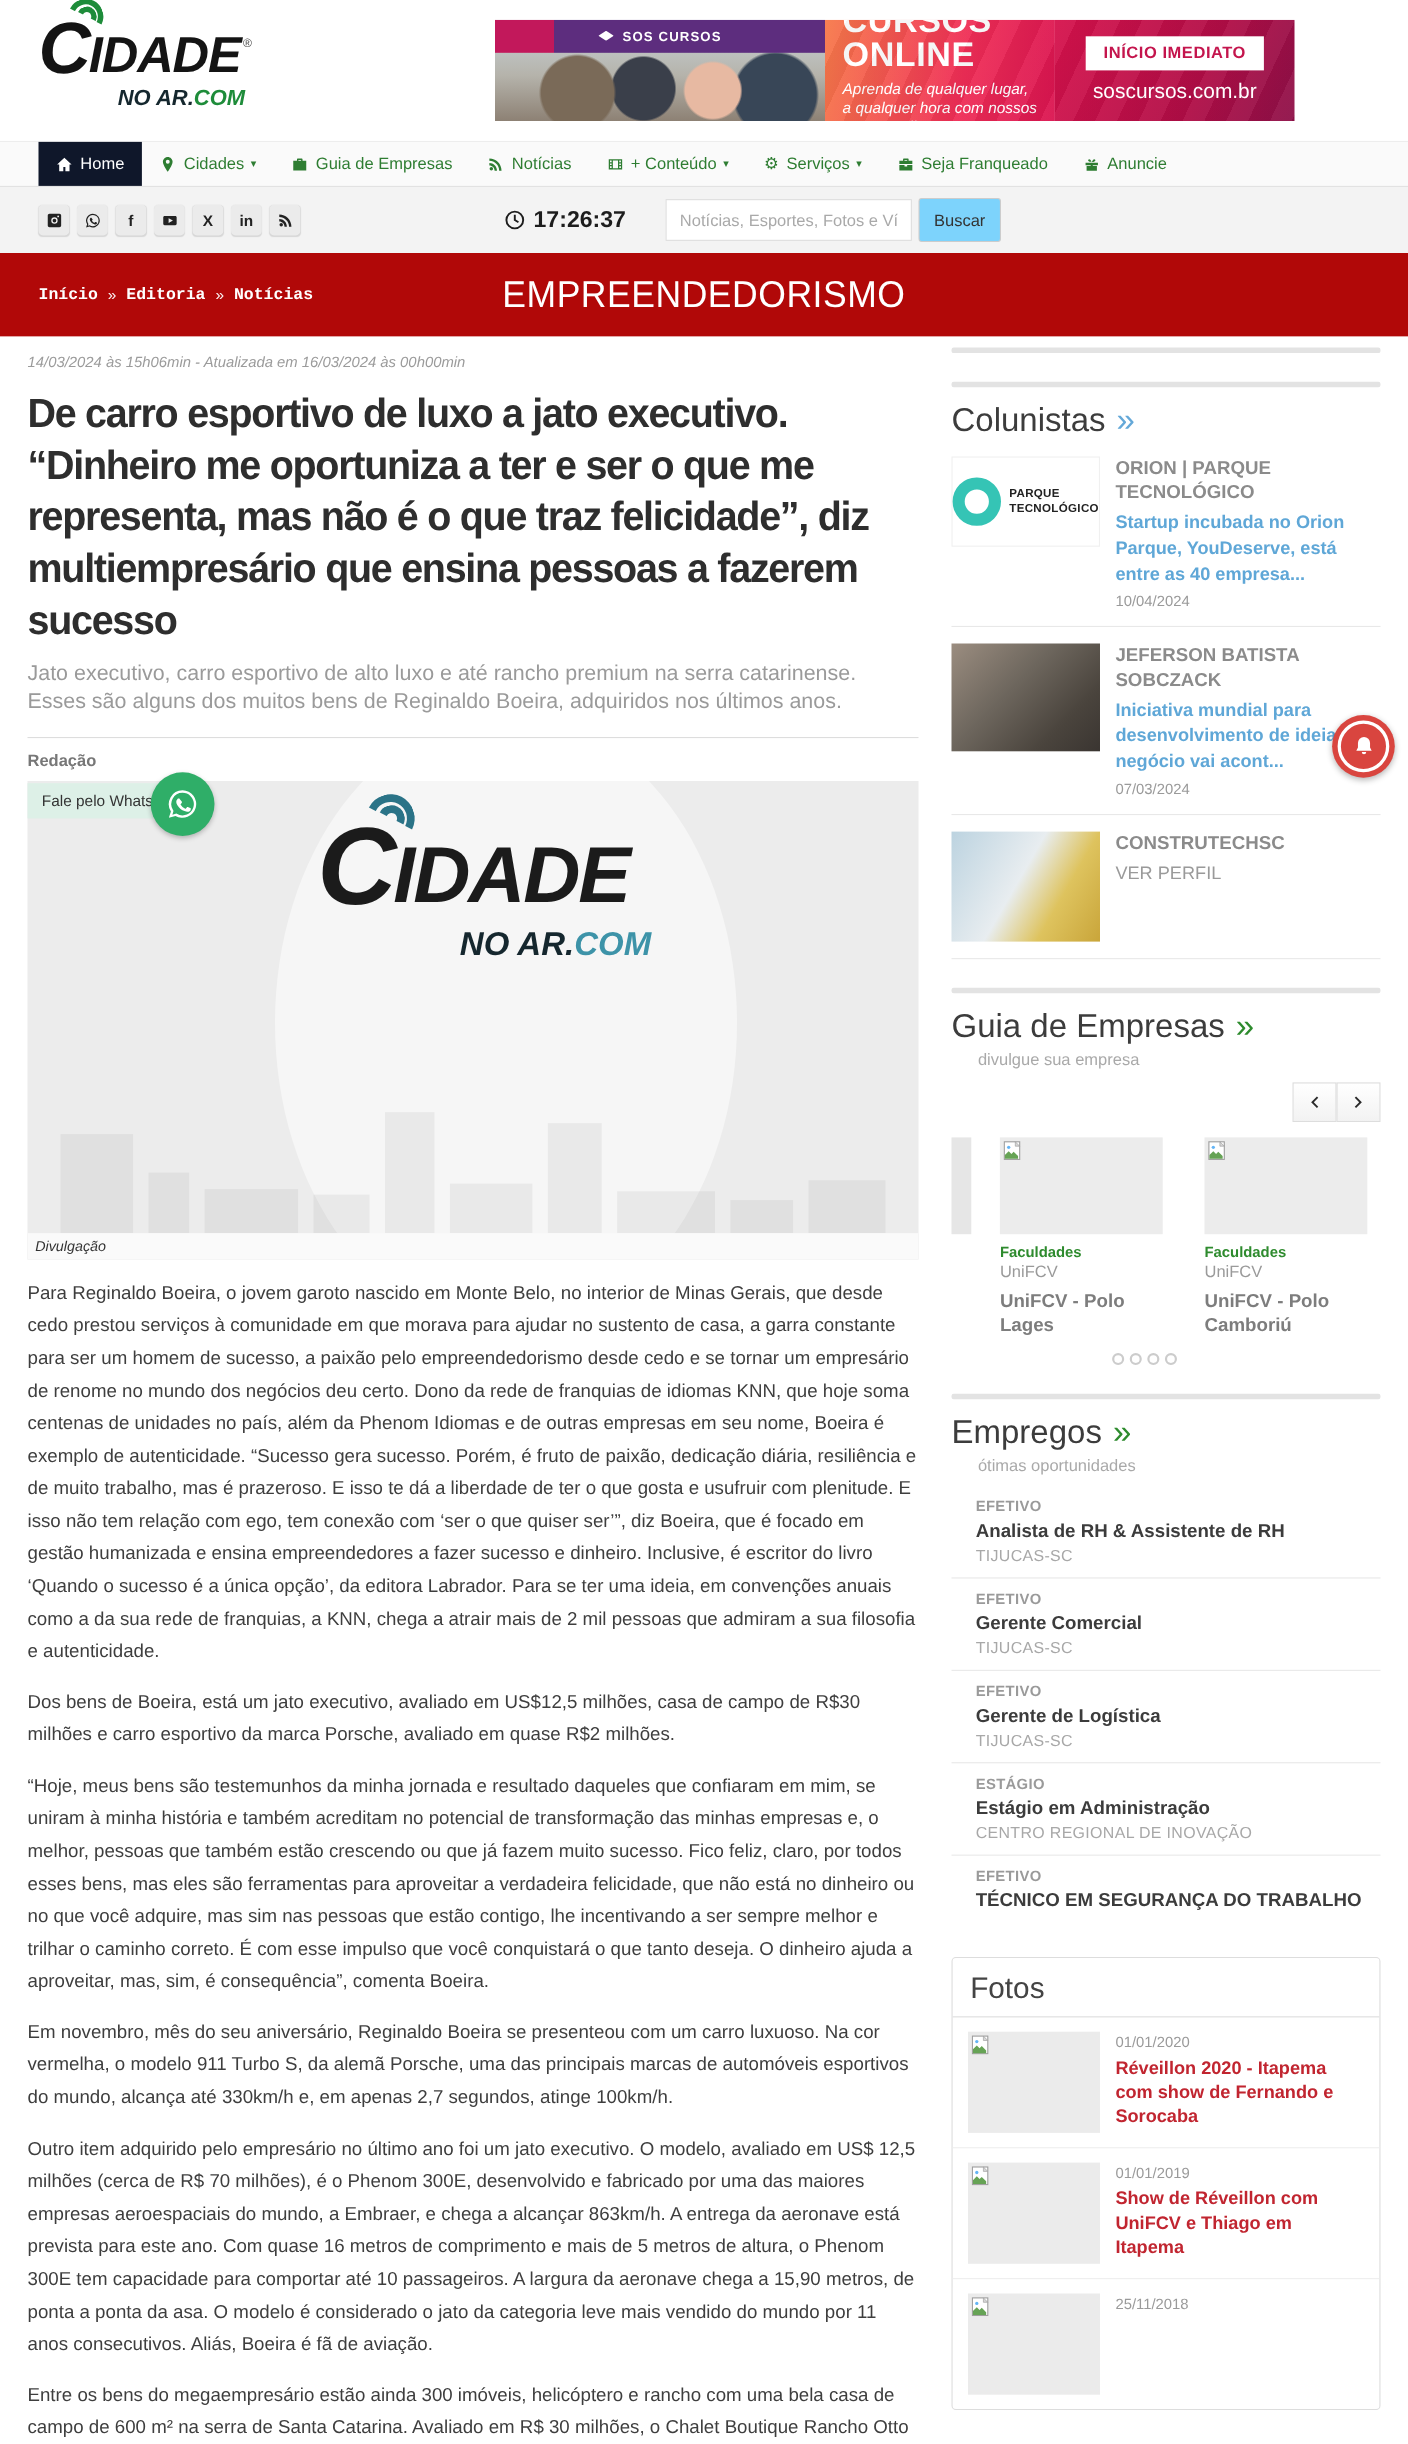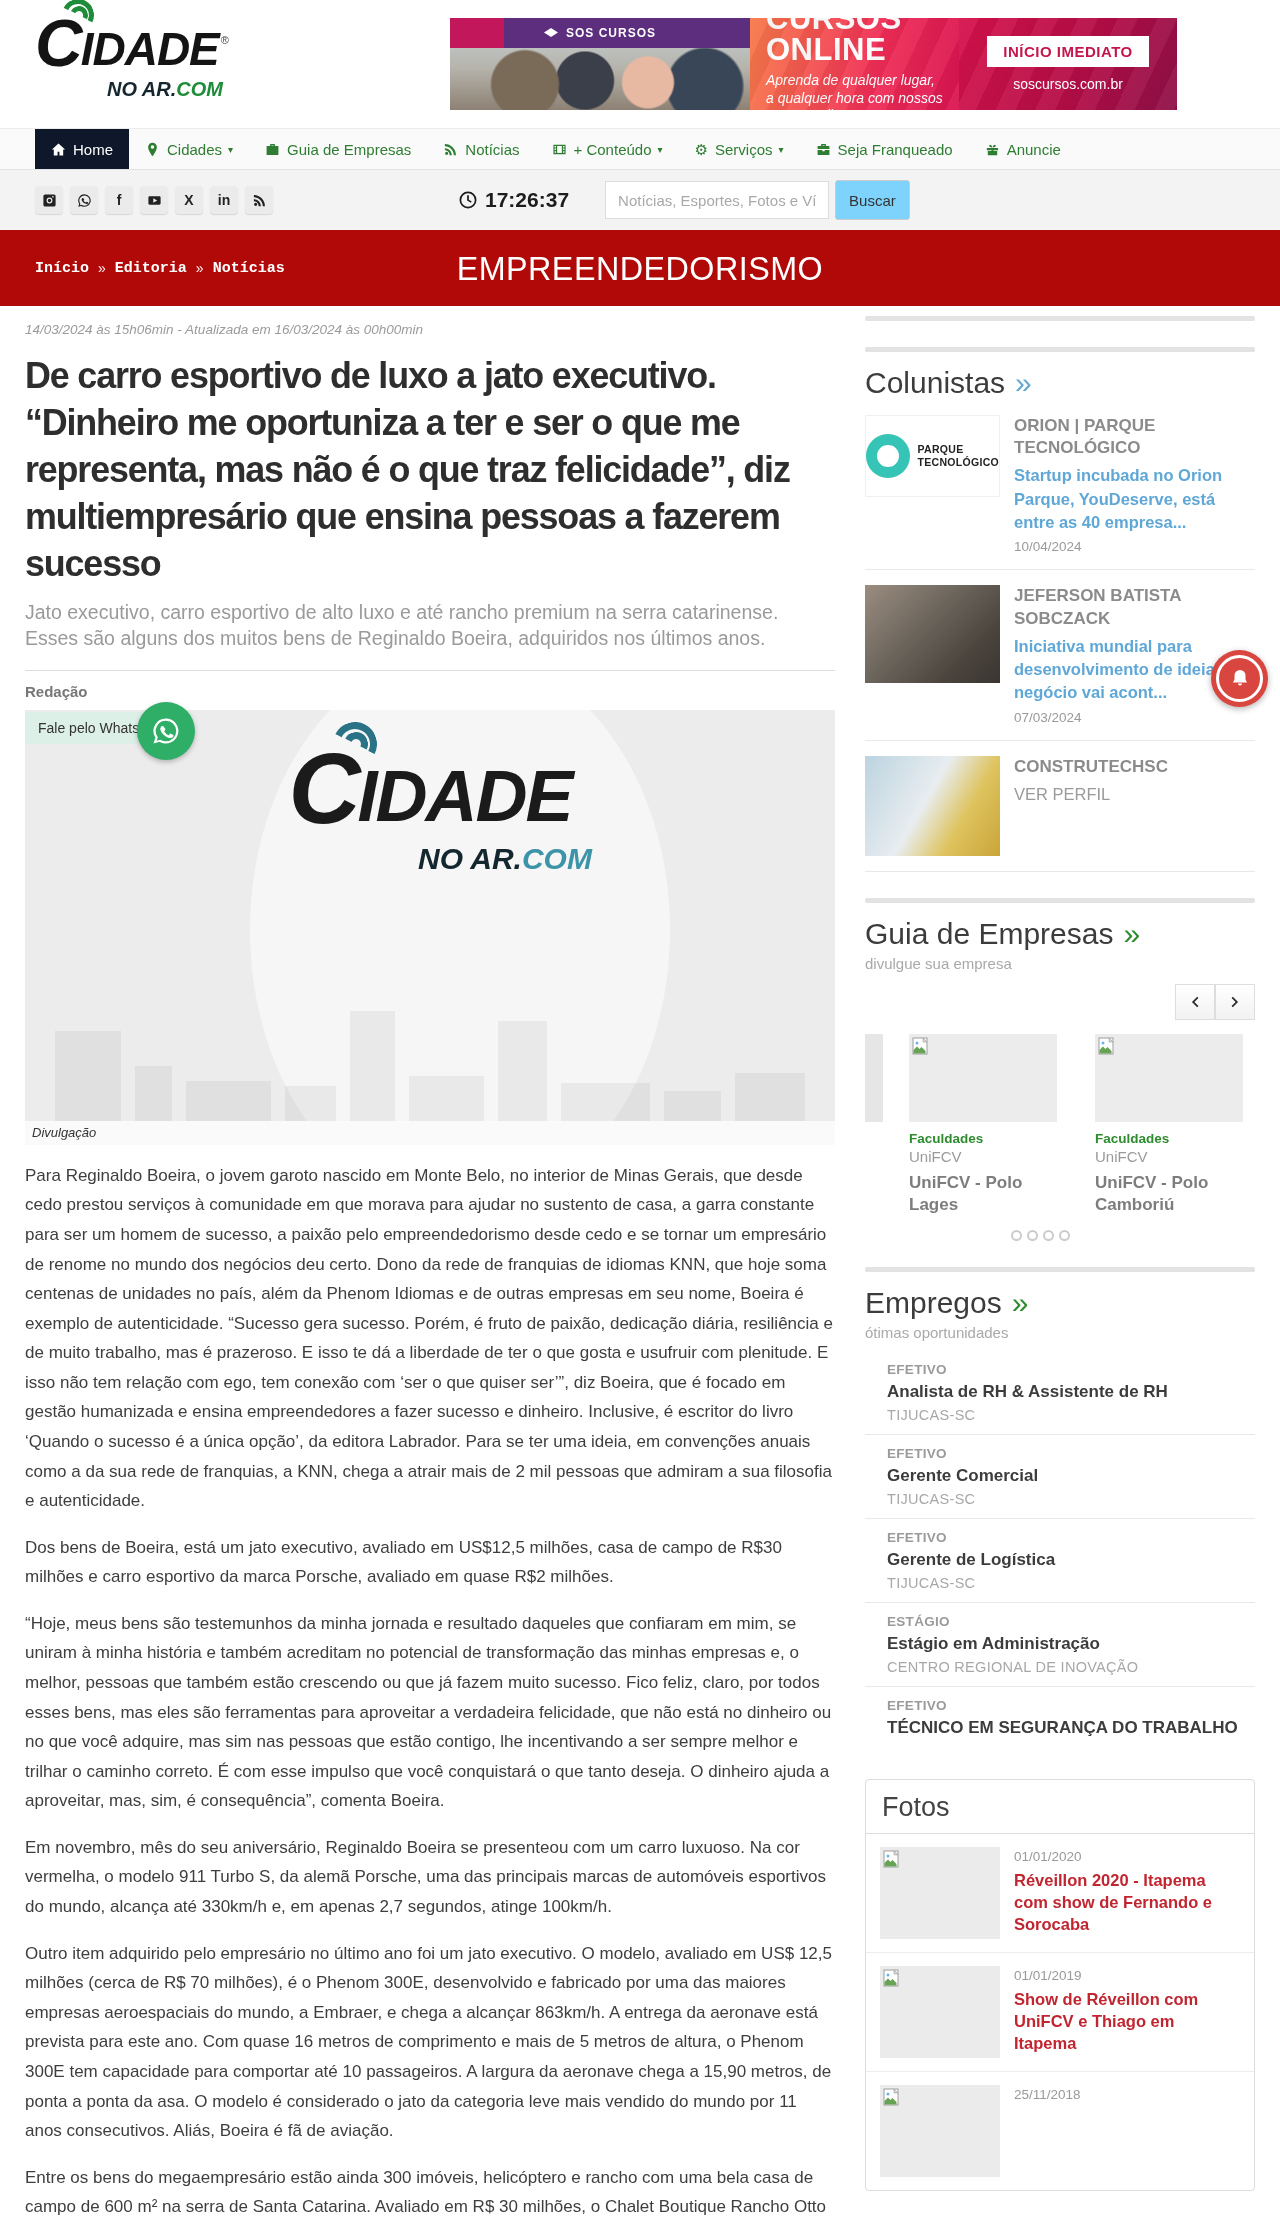--- a/index.html
+++ b/index.html
@@ -32,21 +32,21 @@
       radial-gradient(circle at 85% 74%, #384657 0 14%, transparent 15%),
       linear-gradient(180deg,#c9d4da 0%,#b5b3ab 55%,#8d8174 100%); }
   .ad-photo-band { position:absolute; left:0; top:0; width:100%; height:30px; background:linear-gradient(90deg,#c2185b 0 18%, #5d2d7e 18%); display:flex; align-items:center; justify-content:center; gap:8px; color:#fff; font-size:12px; letter-spacing:1px; font-weight:700; }
   .grad-cap { width:14px; height:10px; background:#fff; clip-path:polygon(50% 0,100% 45%,50% 90%,0 45%); }
   .ad-main { flex:1; background:linear-gradient(100deg,#f7794a 0%,#ef2d56 60%,#da1450 100%); color:#fff; padding:12px 16px; display:flex; flex-direction:column; justify-content:center; position:relative; }
   .ad-main::after, .ad-right::after { content:""; position:absolute; inset:0; background:repeating-linear-gradient(115deg, rgba(255,255,255,.05) 0 18px, rgba(0,0,0,.04) 18px 36px); pointer-events:none; }
   .ad-headline { font-size:31px; font-weight:800; letter-spacing:.5px; line-height:1; }
   .ad-subline { font-style:italic; font-size:14px; margin-top:7px; line-height:1.25; }
   .ad-right { width:218px; background:linear-gradient(115deg,#d6124c 0%,#b10d46 60%,#8e1048 100%); display:flex; flex-direction:column; align-items:center; justify-content:center; position:relative; }
   .ad-badge { background:#fff; color:#c4154d; font-weight:800; font-size:15px; letter-spacing:.5px; padding:7px 16px; position:relative; z-index:1; }
-  .ad-site { color:#fff; font-size:14px; margin-top:9px; position:relative; z-index:1; }
+  .ad-site { color:#fff; font-size:19px; margin-top:9px; position:relative; z-index:1; }
 
   
   .nav { height:42px; background:#fafafa; border-top:1px solid #ececec; border-bottom:1px solid #e2e2e2; display:flex; align-items:stretch; padding-left:35px; }
   .nav-item { display:flex; align-items:center; gap:7px; padding:0 16px; font-size:15px; color:#2e7d32; cursor:pointer; white-space:nowrap; }
   .nav-item svg { width:15px; height:15px; fill:currentColor; }
   .nav-item.active { background:#0f172a; color:#fff; }
   .caret { font-size:10px; margin-left:-1px; }
   .gear-glyph { font-size:15px; line-height:1; }
 
   
@@ -99,21 +99,21 @@
   .article-body { margin-top:16px; }
   .article-body p { font-size:17px; line-height:1.74; color:#3e3e3e; margin-bottom:17px; }
 
   
   .sep-bar { height:5px; background:#e3e3e3; border-radius:2px; }
   .sep-top { margin-top:10px; }
   .sep-gap { margin-top:26px; }
   .side-head { display:flex; align-items:baseline; gap:10px; margin-top:14px; font-size:30px; color:#3c3c3c; font-weight:400; }
   .more-blue { color:#64a8d8; cursor:pointer; }
   .more-green { color:#2e8b2e; cursor:pointer; }
-  .side-subtitle { color:#a9a9a9; font-size:15px; margin-top:4px; }
+  .side-subtitle { color:#a9a9a9; font-size:15px; margin-top:4px;margin-left:24px; }
 
   .col-item { display:flex; gap:14px; padding:15px 0; border-bottom:1px solid #e8e8e8; }
   .col-item:last-of-type { border-bottom:none; }
   .col-img { width:135px; flex-shrink:0; cursor:pointer; }
   .orion-logo { height:82px; background:#fff; border:1px solid #f0f0f0; display:flex; align-items:center; justify-content:flex-start; gap:8px; }
   .orion-ring { width:44px; height:44px; border:11px solid #35c4b5; border-radius:50%; }
   .orion-text { font-size:10.5px; font-weight:700; color:#222; line-height:1.2; letter-spacing:.3px; }
   .photo-jeferson { height:98px; background:linear-gradient(135deg,#9b8d80 0%,#6e675e 40%,#4a443d 75%,#3a3531 100%); }
   .photo-construtech { height:100px; background:linear-gradient(120deg,#bcd3e0 0%,#e8edf0 45%,#dec35e 70%,#c9a53a 100%); }
   .col-name { color:#8b8b8b; font-weight:700; font-size:17px; line-height:1.3; cursor:pointer; }

